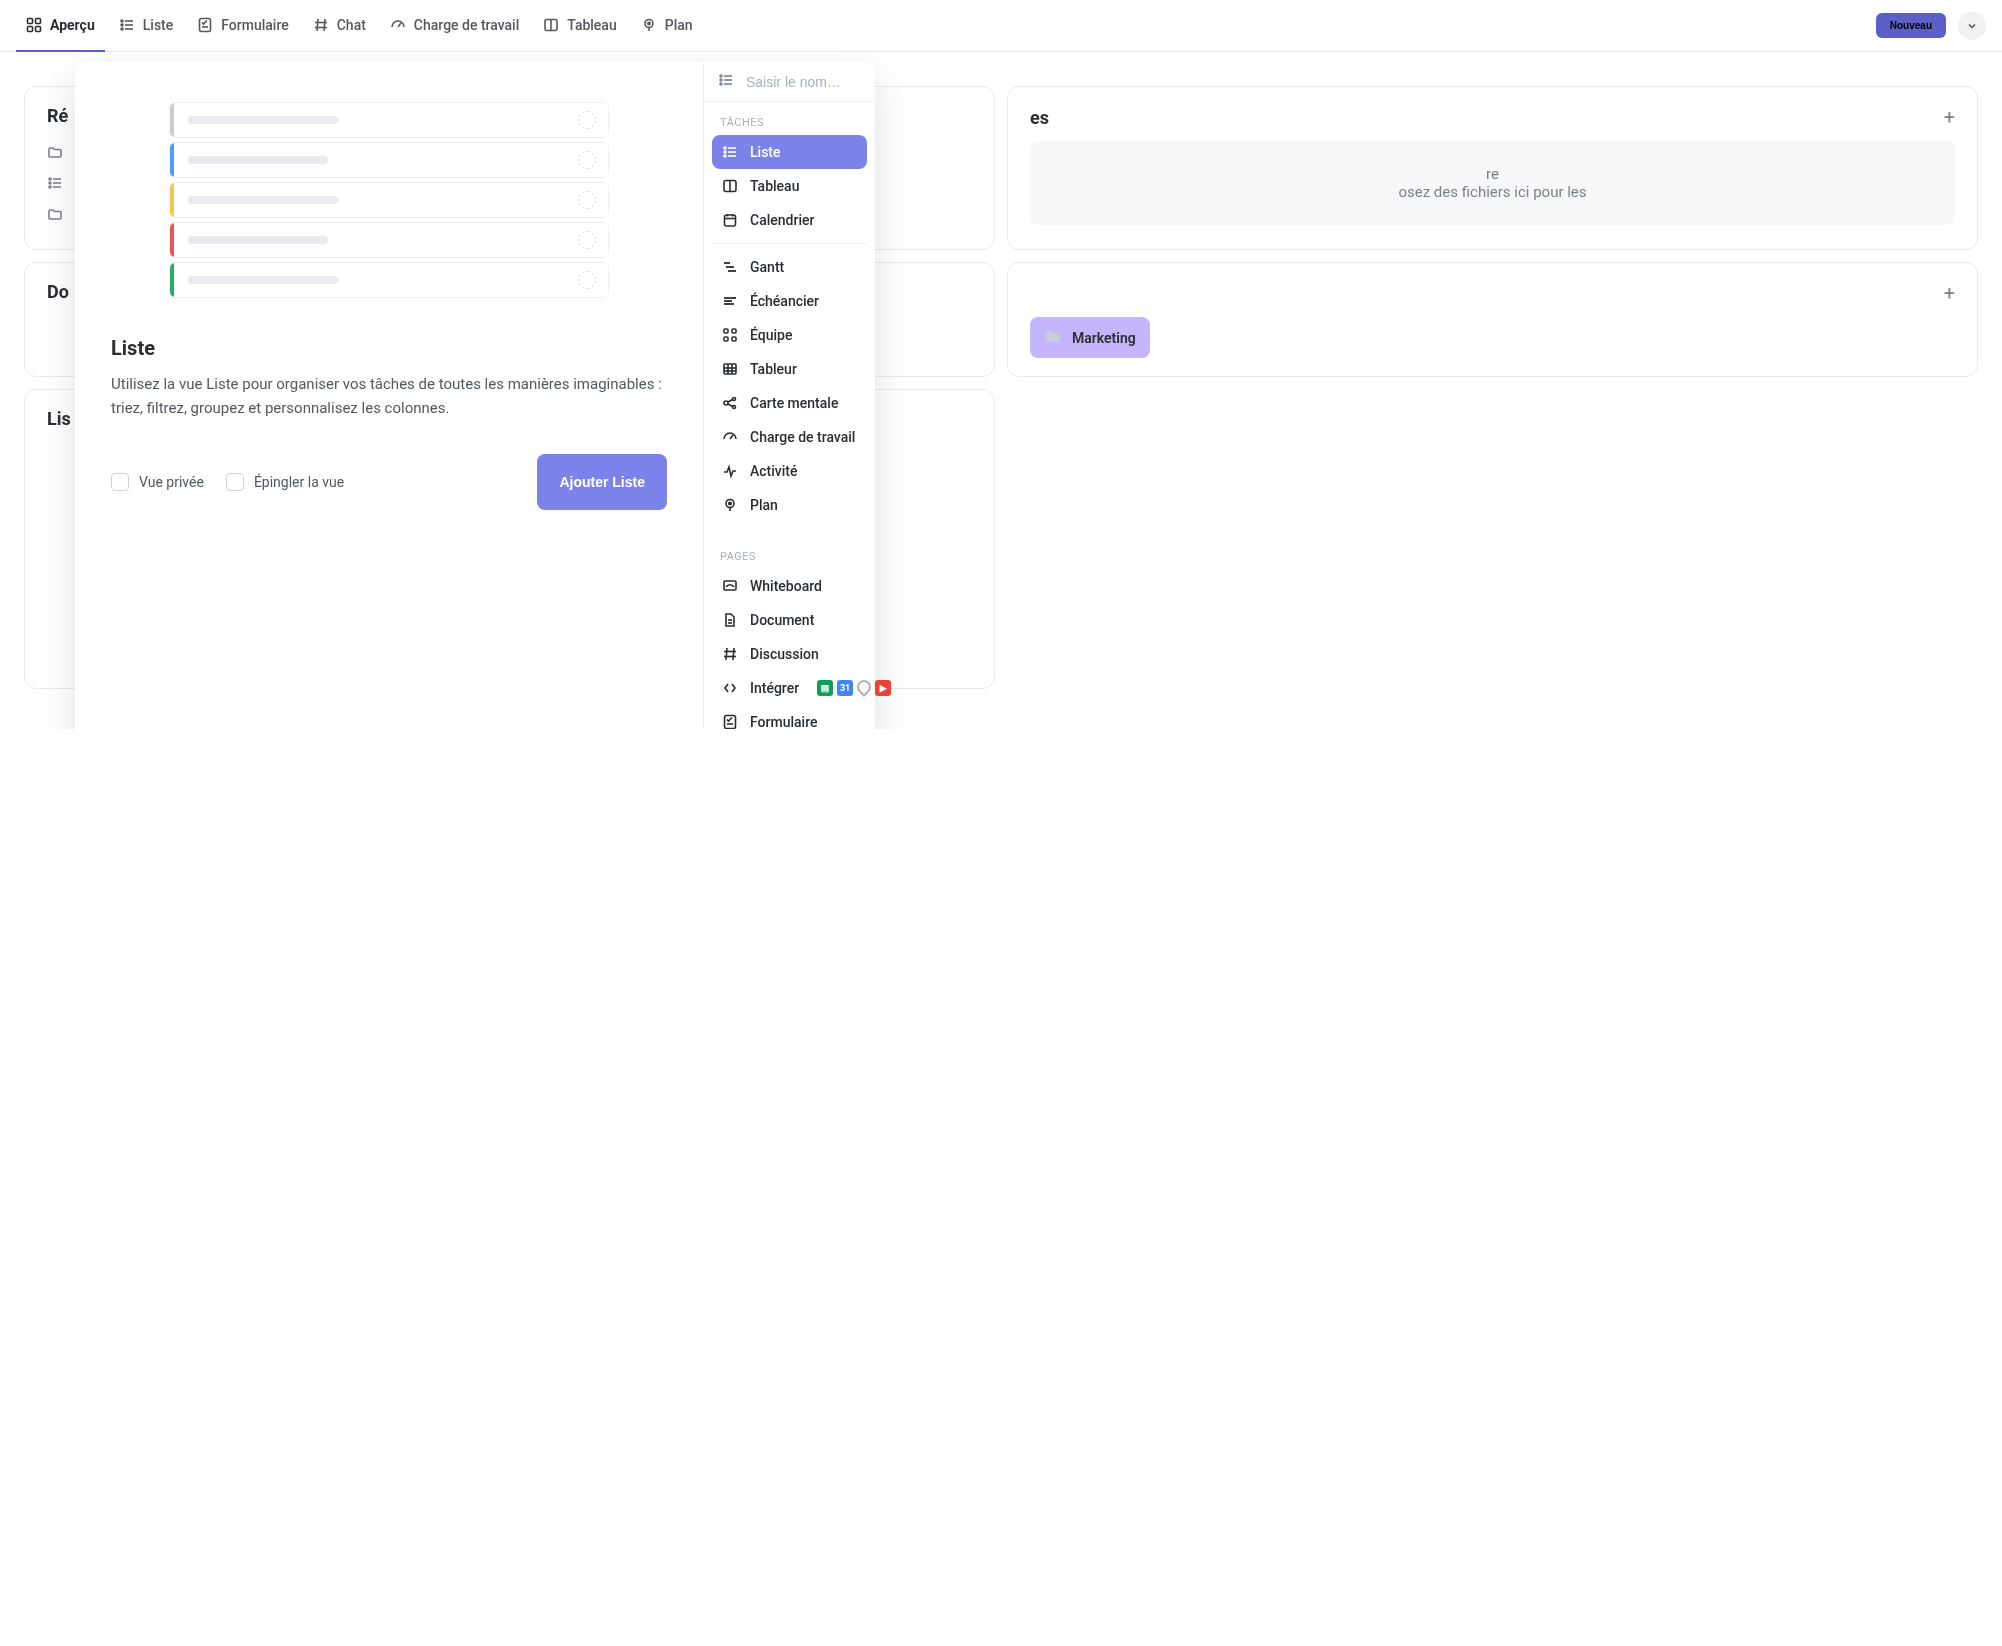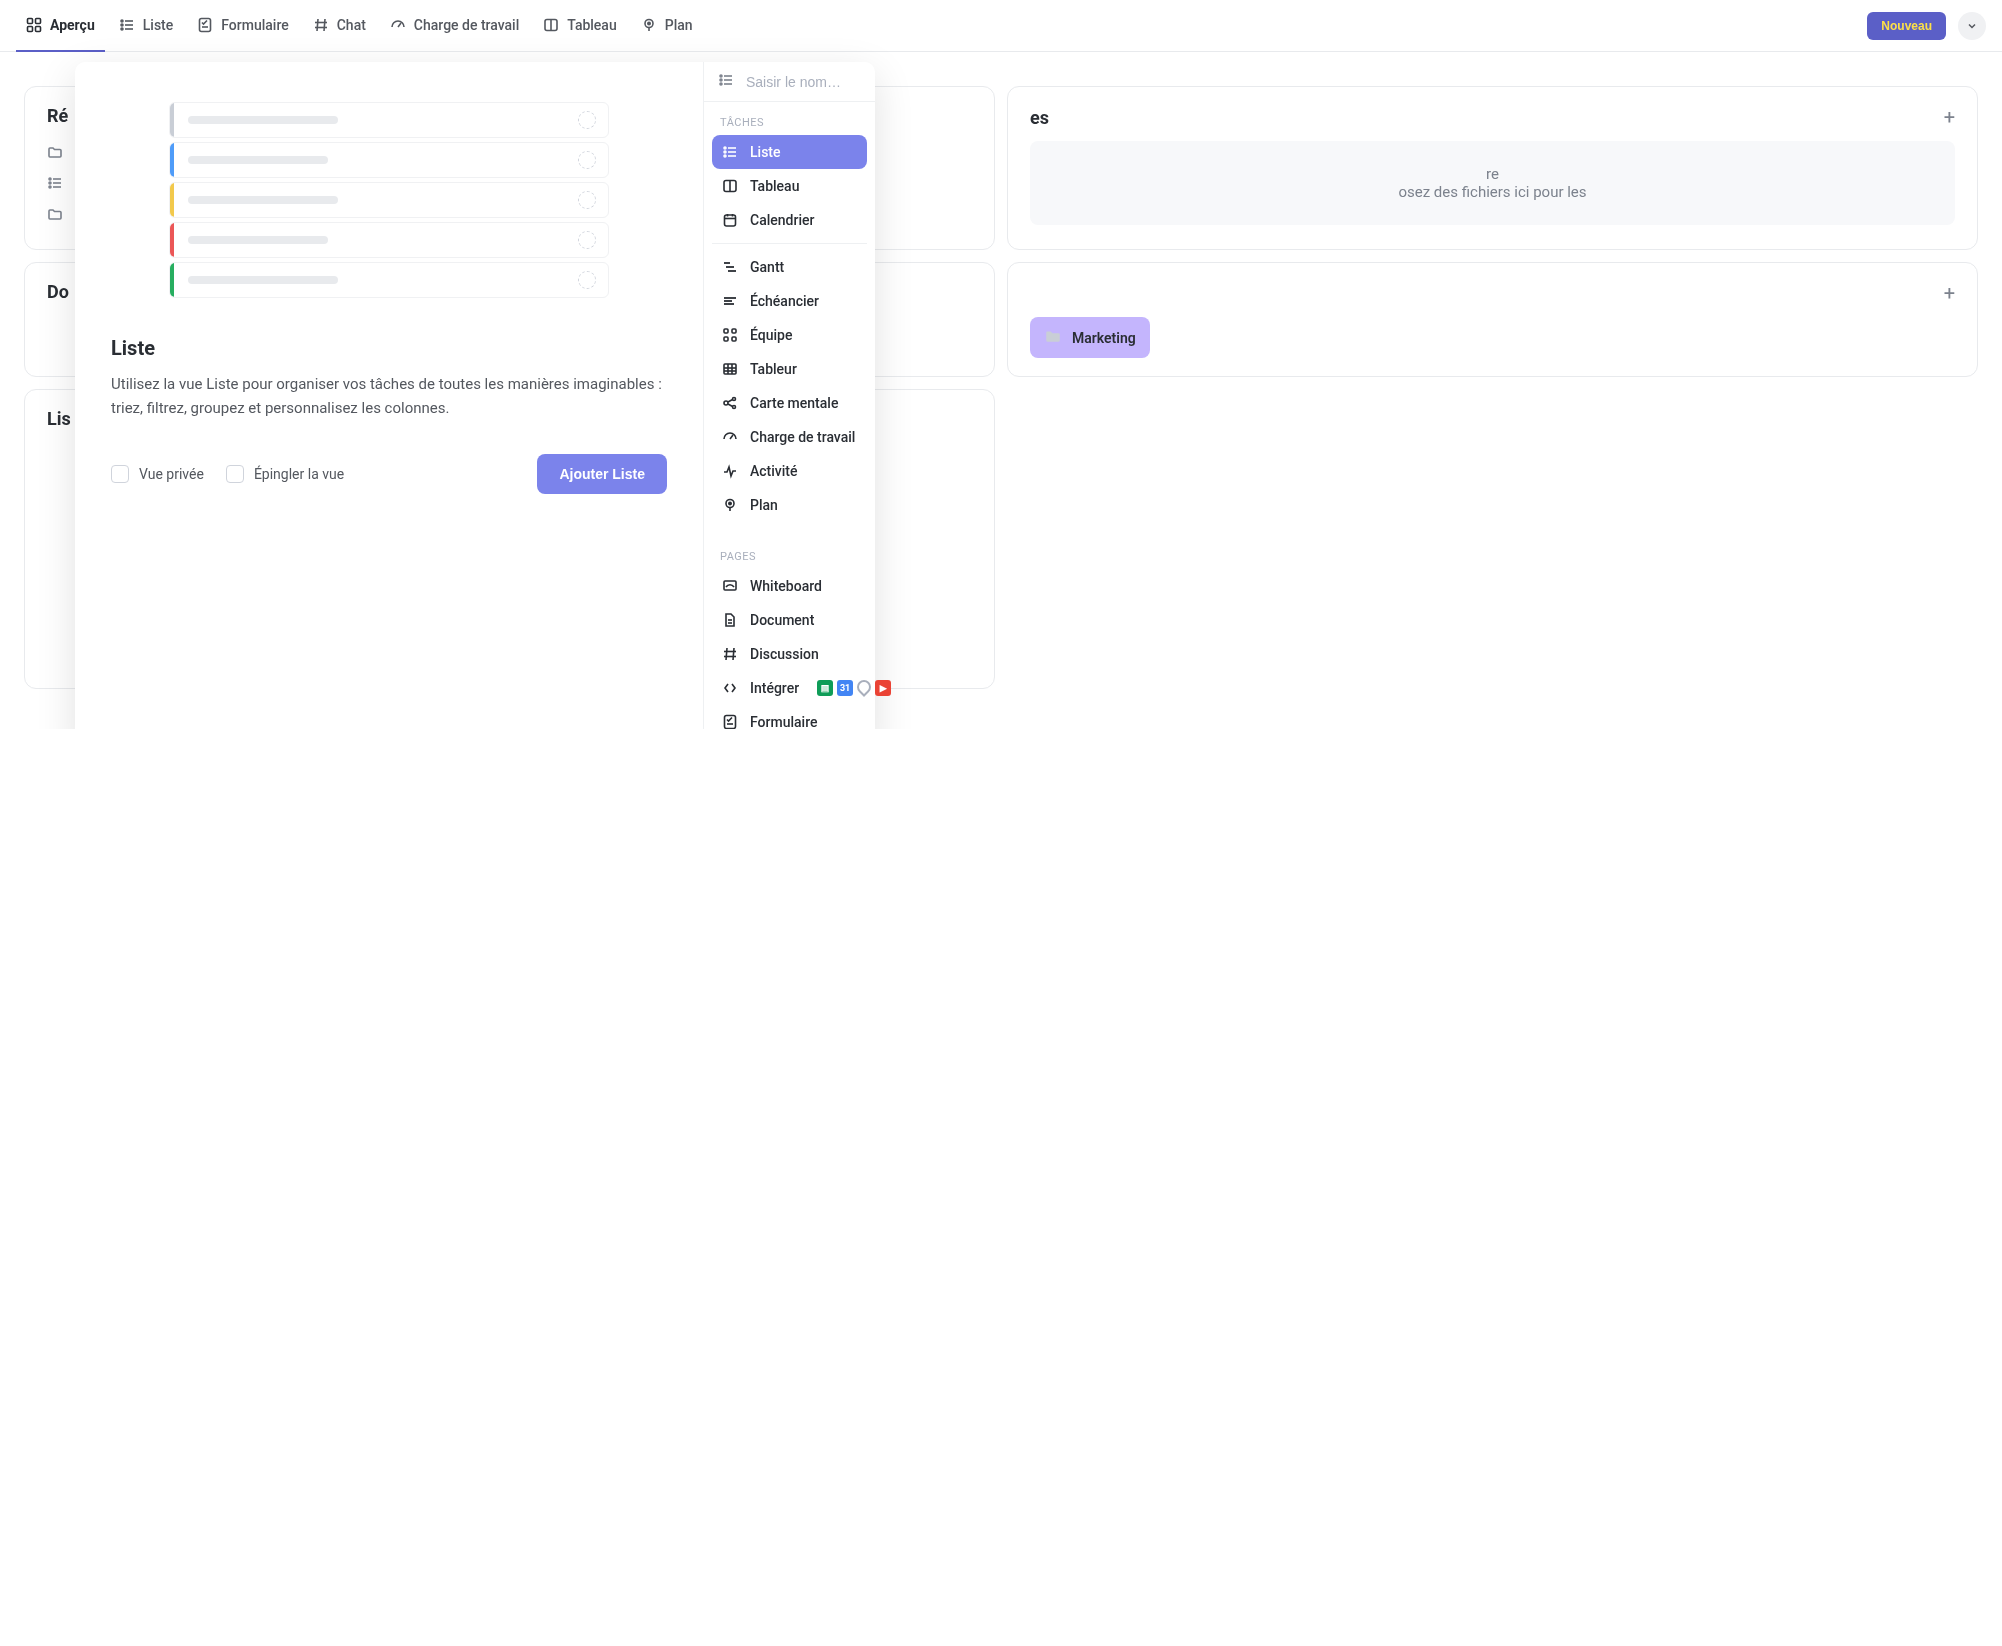--- a/index.html
+++ b/index.html
@@ -30,26 +30,26 @@
     border-bottom: 2px solid transparent;
   }
   .tab.active {
     color: #2a2e34;
     border-bottom: 2px solid #5b5fc7;
     font-weight: 700;
   }
   .top-spacer { flex: 1; }
   .new-btn {
     background: #5b5fc7;
-    color: #fde047;
+    color: #000000;
     border: none;
     padding: 7px 14px;
     border-radius: 6px;
     font-weight: 600;
-    font-size: 12px;
+    font-size: 10px;
     cursor: pointer;
   }
   .chev-btn {
     width: 28px;
     height: 28px;
     border-radius: 50%;
     background: #f0f1f3;
     border: none;
     display: inline-flex;
     align-items: center;
@@ -186,21 +186,21 @@
     width: 18px;
     height: 18px;
     border: 1.5px solid #d0d4dc;
     border-radius: 4px;
   }
   .add-btn {
     margin-left: auto;
     background: #7b83eb;
     color: #fff;
     border: none;
-    padding: 12px 22px;
+    padding: 20px 22px;
     border-radius: 8px;
     font-weight: 600;
     font-size: 14px;
     cursor: pointer;
   }
   .ov-right {
     width: 172px;
     border-left: 1px solid #eef0f2;
   }
   .ov-search {

